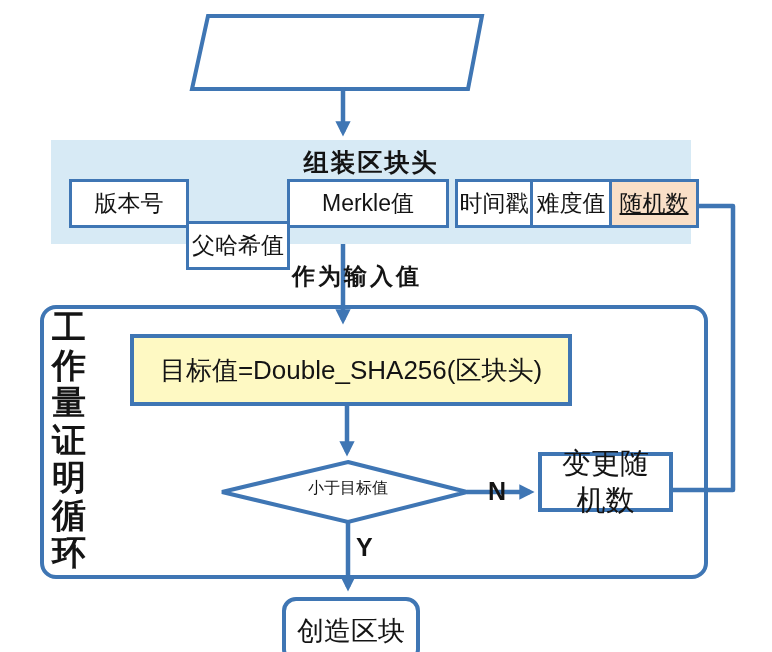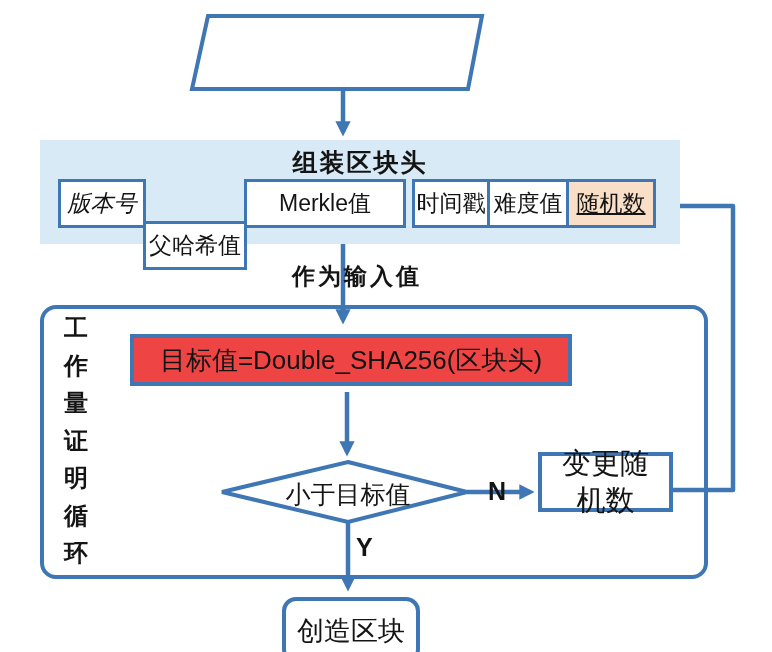--- a/index.html
+++ b/index.html
@@ -11,62 +11,62 @@
   
   #connectors{position:absolute;left:0;top:0;width:772px;height:652px;}
 
   
   .start-label{
     position:absolute;left:206px;top:37px;width:268px;height:34px;
     text-align:center;font-size:27px;line-height:34px;white-space:nowrap;
   }
 
   
-  .header-box{position:absolute;left:40px;top:140px;width:640px;height:104px;background:#d7eaf5;}
+  .header-box{position:absolute;left:51px;top:140px;width:640px;height:104px;background:#d7eaf5;}
   .header-title{
     position:absolute;left:0;right:0;top:6px;text-align:center;
     font-size:25px;font-weight:bold;letter-spacing:2px;
   }
   .fields-row{position:absolute;left:18px;top:39px;display:flex;align-items:stretch;height:49px;}
   .field-cell{
     border:3px solid #3f76b4;background:#ffffff;height:49px;
     display:flex;align-items:center;justify-content:center;
     font-size:23px;white-space:nowrap;
   }
-  .field-cell.c1{width:88px;font-style:italic;}
+  .field-cell.c1{width:120px;}
   .field-cell.c2{width:104px;margin-left:-3px;margin-top:42px;}
   .field-cell.c3{width:162px;margin-left:-3px;}
   .field-cell.c4{width:78px;margin-left:6px;}
   .field-cell.c5{width:82px;margin-left:-3px;}
   .field-cell.c6{width:90px;margin-left:-3px;background:#f9dfc7;text-decoration:underline;}
 
   .input-label{
     position:absolute;left:257px;top:261px;width:200px;text-align:center;
     font-size:23px;font-weight:bold;letter-spacing:3px;
   }
 
   
   .pow-box{
     position:absolute;left:40px;top:305px;width:668px;height:274px;
     border:4px solid #3f76b4;border-radius:16px;background:transparent;
   }
   .pow-label{
     position:absolute;left:52px;top:309px;width:36px;
-    font-size:24px;font-weight:bold;line-height:37.5px;text-align:right;
+    font-size:34px;font-weight:bold;line-height:37.5px;text-align:left;
     word-break:break-all;overflow-wrap:anywhere;
   }
   .formula-box{
-    position:absolute;left:130px;top:334px;width:442px;height:52px;
-    border:4px solid #3f76b4;background:#ef4444;
+    position:absolute;left:130px;top:334px;width:442px;height:72px;
+    border:4px solid #3f76b4;background:#fef9c3;
     display:flex;align-items:center;justify-content:center;
     font-size:26px;white-space:nowrap;
   }
   .decision-label{
     position:absolute;left:268px;top:478px;width:160px;text-align:center;
-    font-size:25px;white-space:nowrap;
+    font-size:16px;white-space:nowrap;
   }
   .n-label{position:absolute;left:488px;top:477px;font-size:25px;font-weight:bold;}
   .y-label{position:absolute;left:356px;top:533px;font-size:25px;font-weight:bold;}
 
   .change-box{
     position:absolute;left:538px;top:452px;width:135px;height:60px;
     border:4px solid #3f76b4;background:#ffffff;
     display:flex;flex-direction:column;align-items:center;justify-content:center;
     font-size:29px;line-height:37px;
   }

